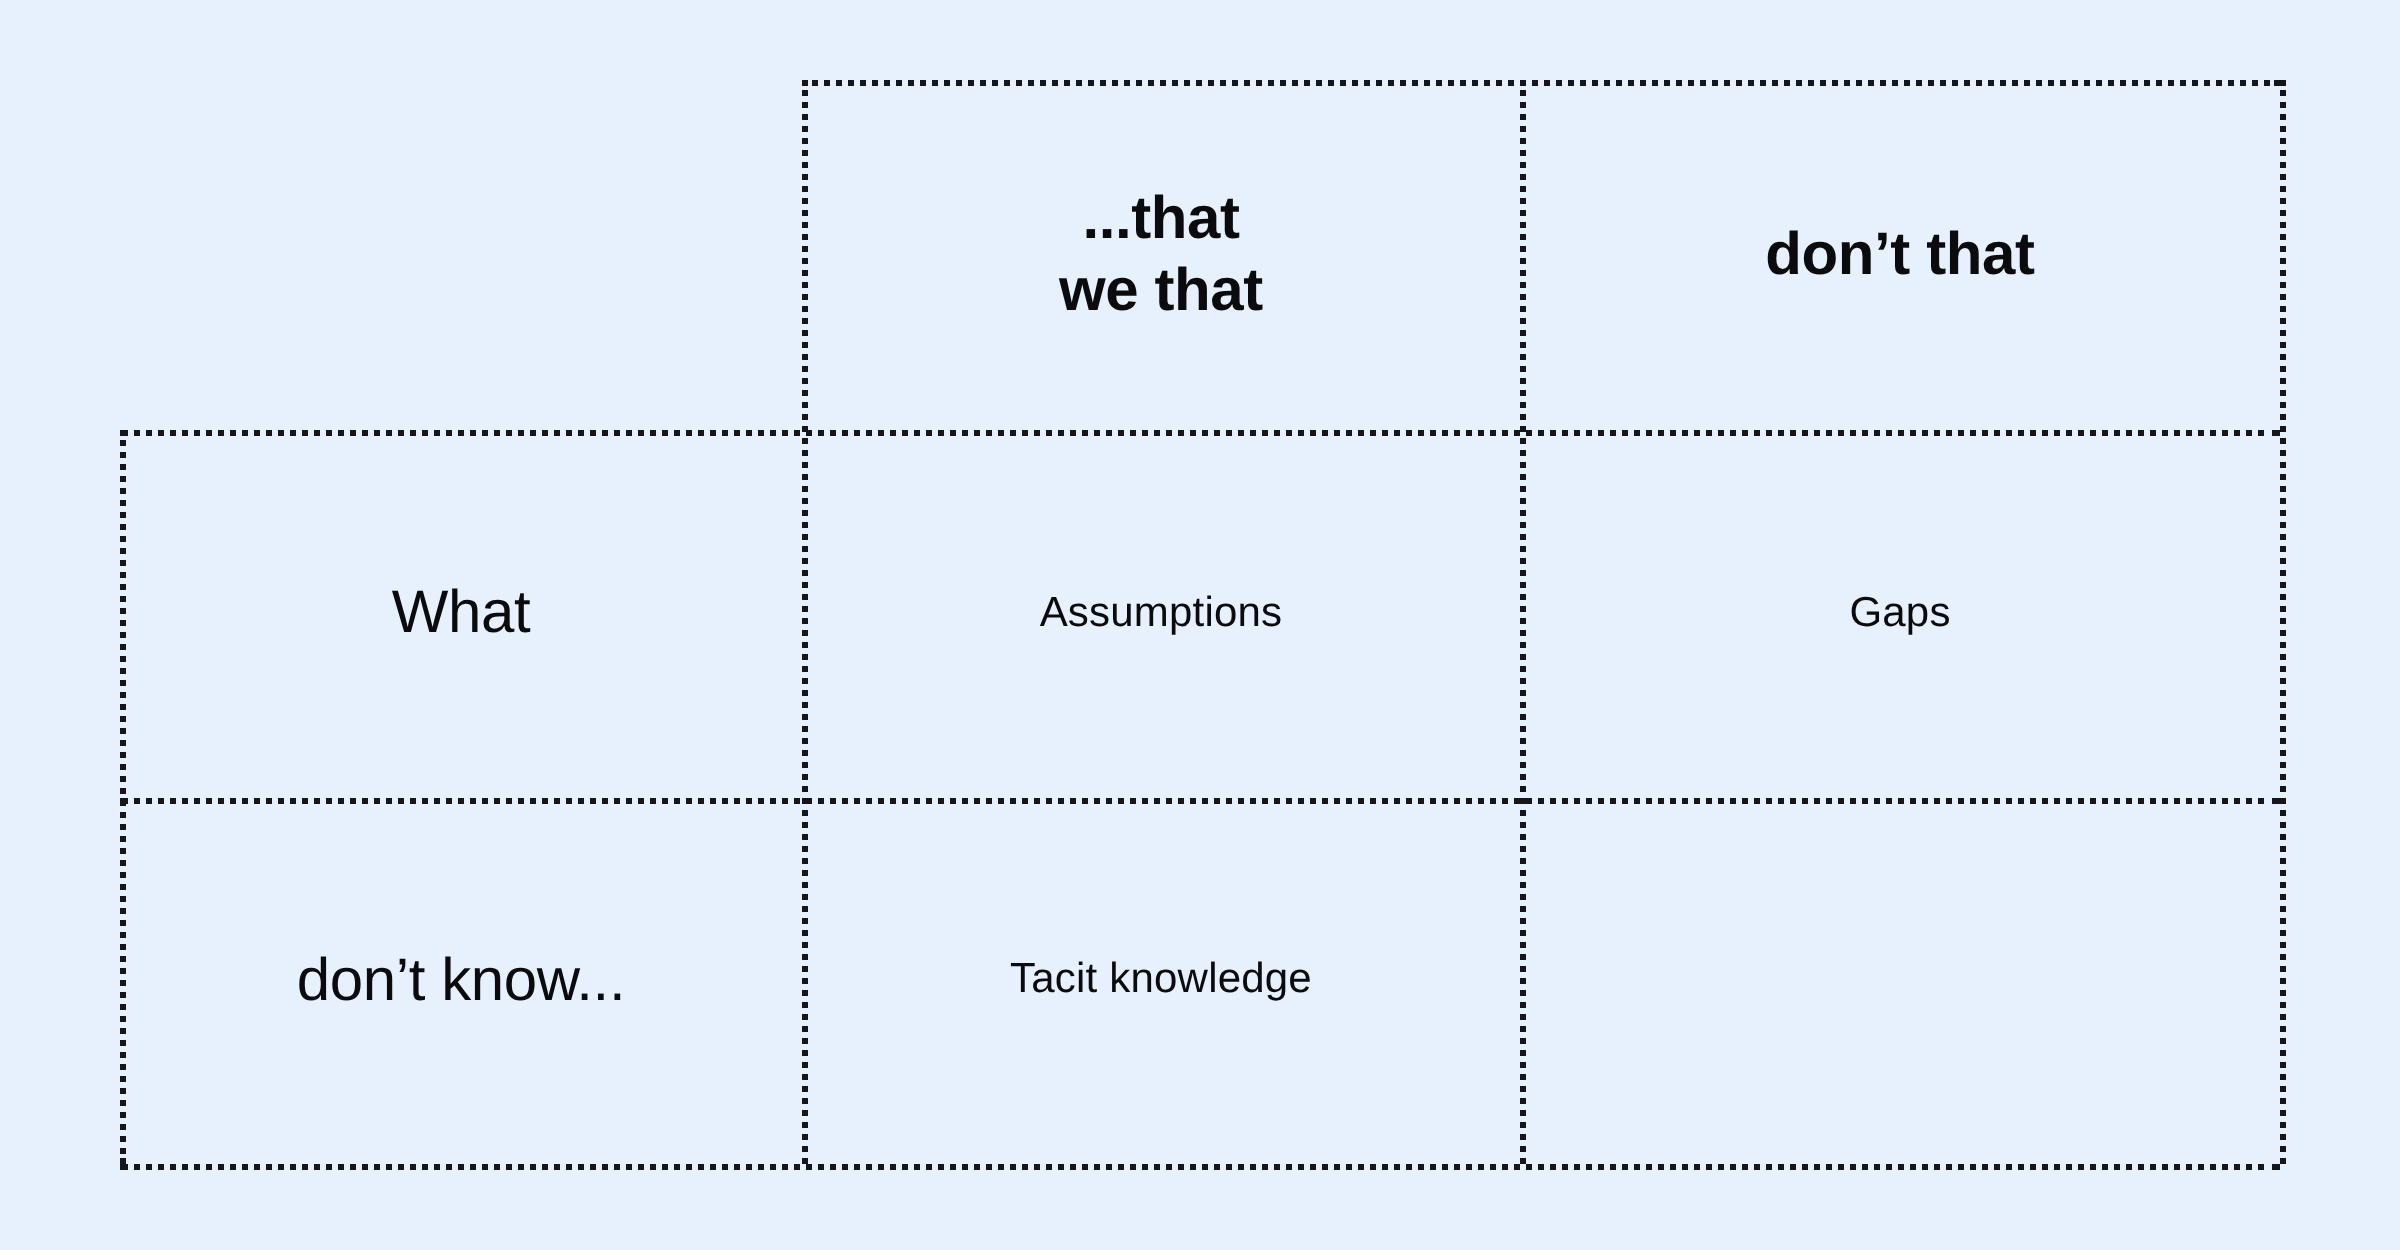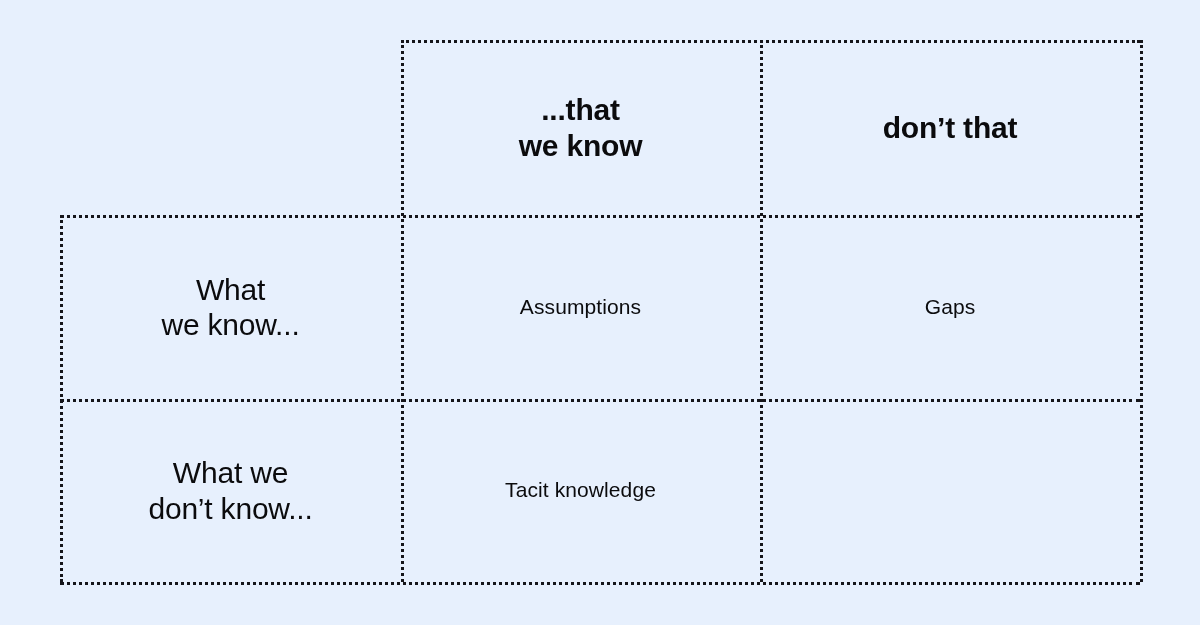--- a/index.html
+++ b/index.html
@@ -86,40 +86,38 @@
 
   <div class="edge v" style="left:401px; top:36px; height:542px;"></div>
 
   <div class="edge v" style="left:760px; top:36px; height:542px;"></div>
 
   <div class="edge v" style="left:1140px; top:36px; height:542px;"></div>
 
   <div class="cell col-head" style="left:401px; top:36px; width:359px; height:175px;">
     <div>
       <span>...that</span>
-      <span>we know</span>
+      <span>we that</span>
     </div>
   </div>
 
   <div class="cell col-head" style="left:760px; top:36px; width:380px; height:175px;">
     <div>
       <span>don’t that</span>
     </div>
   </div>
 
   <div class="cell row-head" style="left:60px; top:211px; width:341px; height:184px;">
     <div>
       <span>What</span>
-      <span>we know...</span>
     </div>
   </div>
 
   <div class="cell row-head" style="left:60px; top:395px; width:341px; height:183px;">
     <div>
-      <span>What we</span>
       <span>don’t know...</span>
     </div>
   </div>
 
   <div class="cell body-cell" style="left:401px; top:211px; width:359px; height:184px;">
     <span>Assumptions</span>
   </div>
 
   <div class="cell body-cell" style="left:401px; top:395px; width:359px; height:183px;">
     <span>Tacit knowledge</span>

